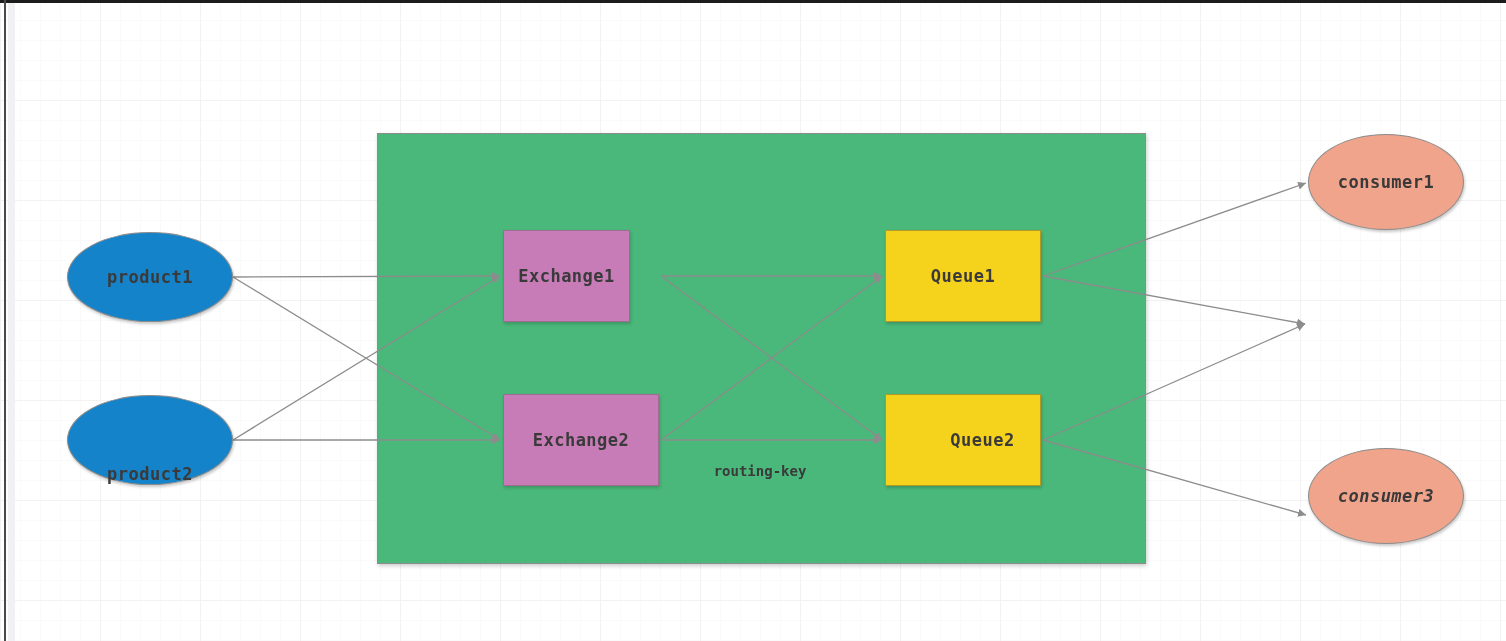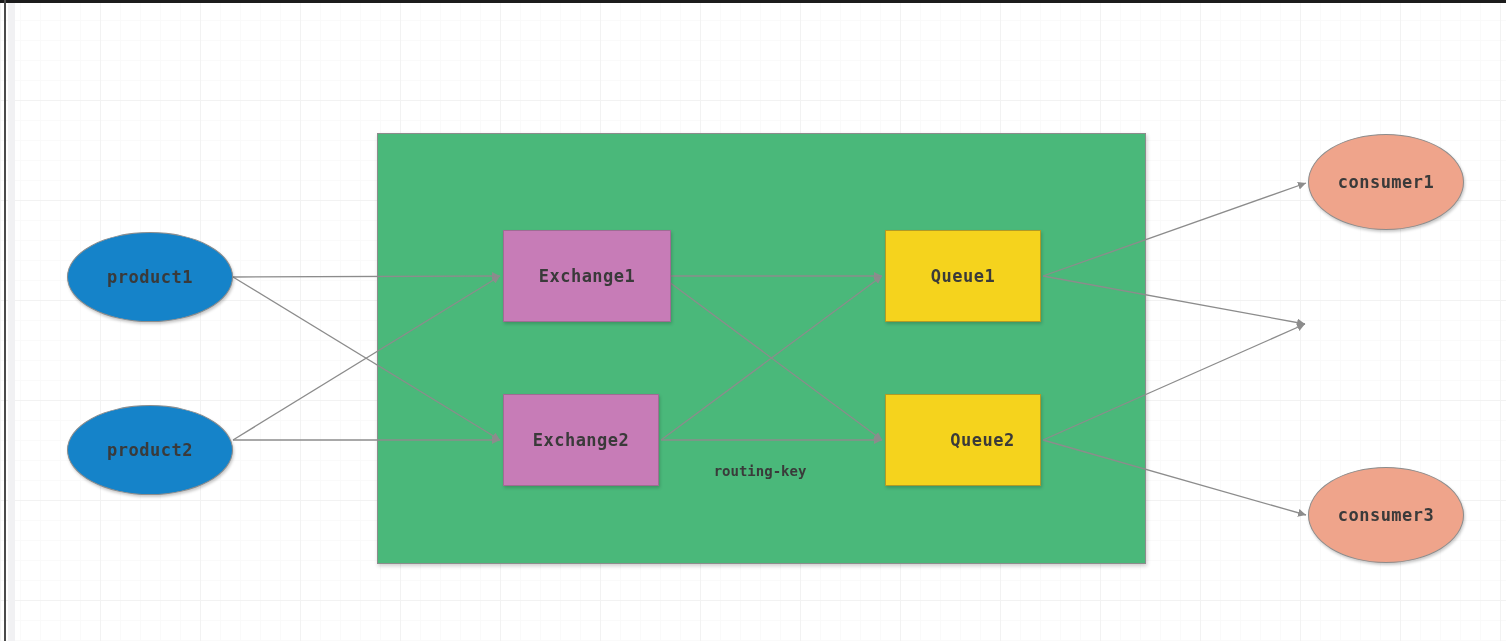--- a/index.html
+++ b/index.html
@@ -85,28 +85,28 @@
     position: absolute;
     left: 660px; top: 463px; width: 200px;
     text-align: center;
     font-weight: bold;
     font-size: 14px;
     color: #3a3a3a;
     z-index: 3;
   }
   
   #node-product1  { left: 67px;   top: 232px; width: 166px; height: 90px; }
-  #node-product2  { left: 67px;   top: 405px; width: 166px; height: 90px; }
-  #node-exchange1 { left: 503px;  top: 230px; width: 168px; height: 92px; text-align: right; }
+  #node-product2  { left: 67px;   top: 395px; width: 166px; height: 90px; align-items: flex-end; }
+  #node-exchange1 { left: 503px;  top: 230px; width: 127px; height: 92px; text-align: right; }
   #node-exchange2 { left: 503px;  top: 394px; width: 156px; height: 92px; }
   #node-queue1    { left: 885px;  top: 230px; width: 156px; height: 92px; }
   #node-queue2    { left: 885px;  top: 394px; width: 156px; height: 92px; padding-left: 39px; }
   #node-consumer1 { left: 1308px; top: 134px; width: 156px; height: 96px; text-align: right; }
   #node-consumer2 { left: 1308px; top: 276px; width: 156px; height: 96px; }
-  #node-consumer3 { left: 1308px; top: 467px; width: 156px; height: 96px; }
+  #node-consumer3 { left: 1308px; top: 448px; width: 156px; height: 96px; font-style: italic; }
 </style>
 </head>
 <body>
 
 <div id="canvas">
 
   <div class="frame-top"></div>
   <div class="frame-left"></div>
   <div class="frame-left-strip"></div>
 

